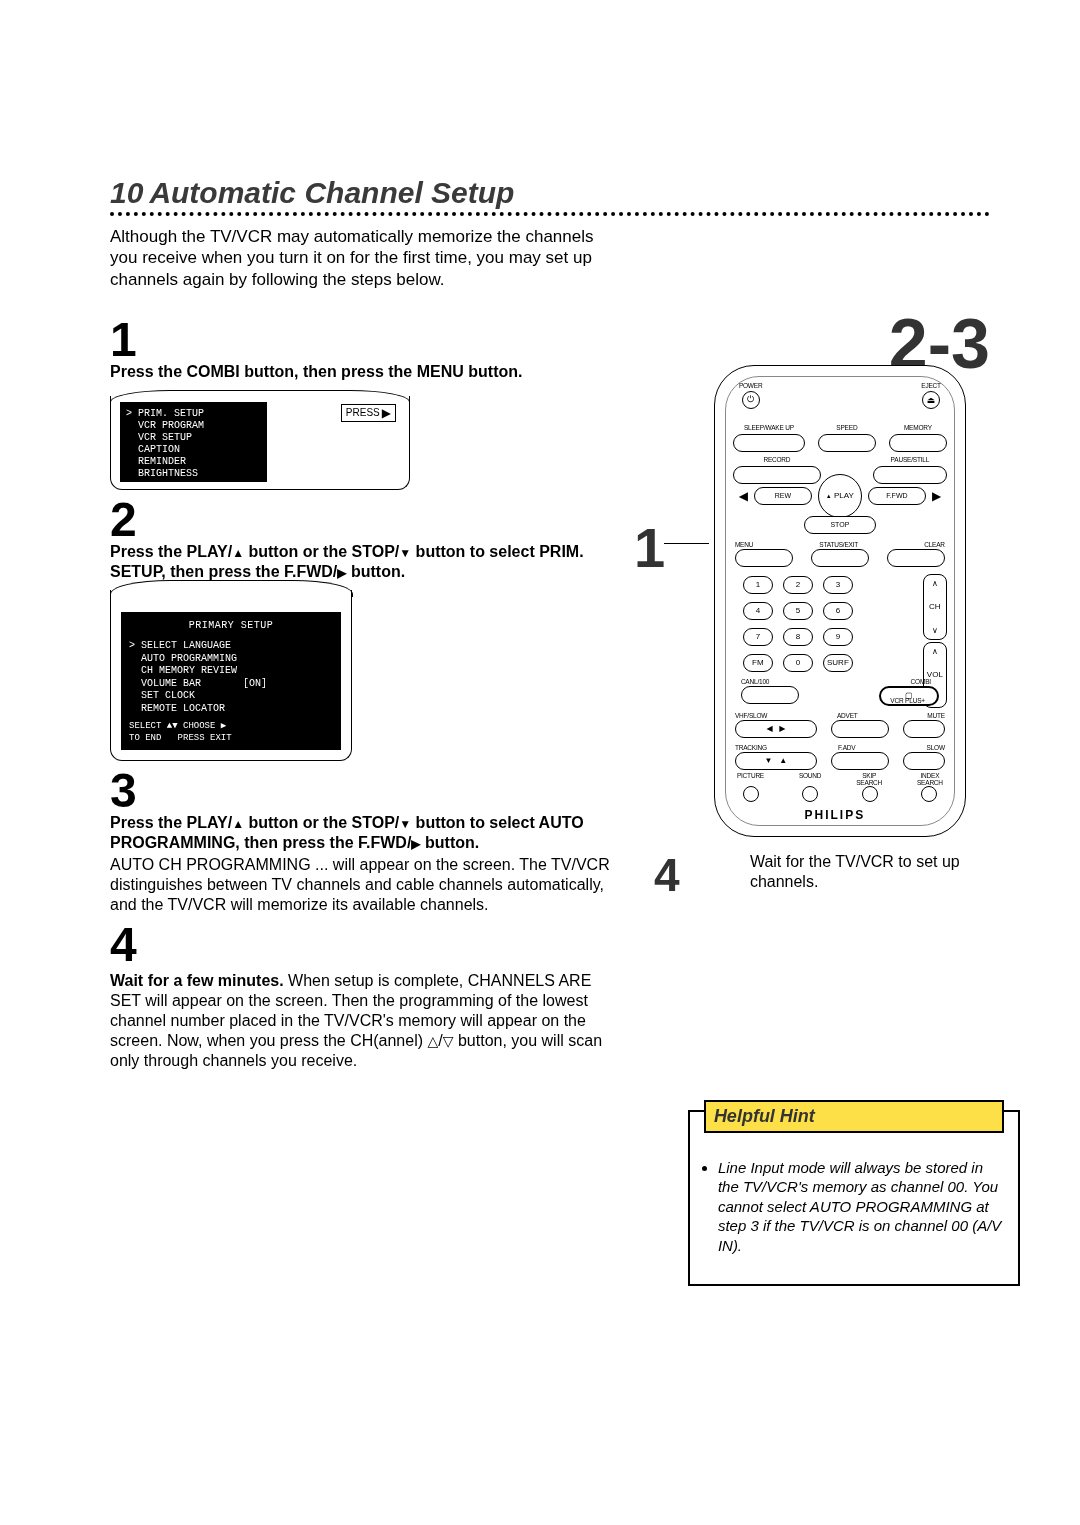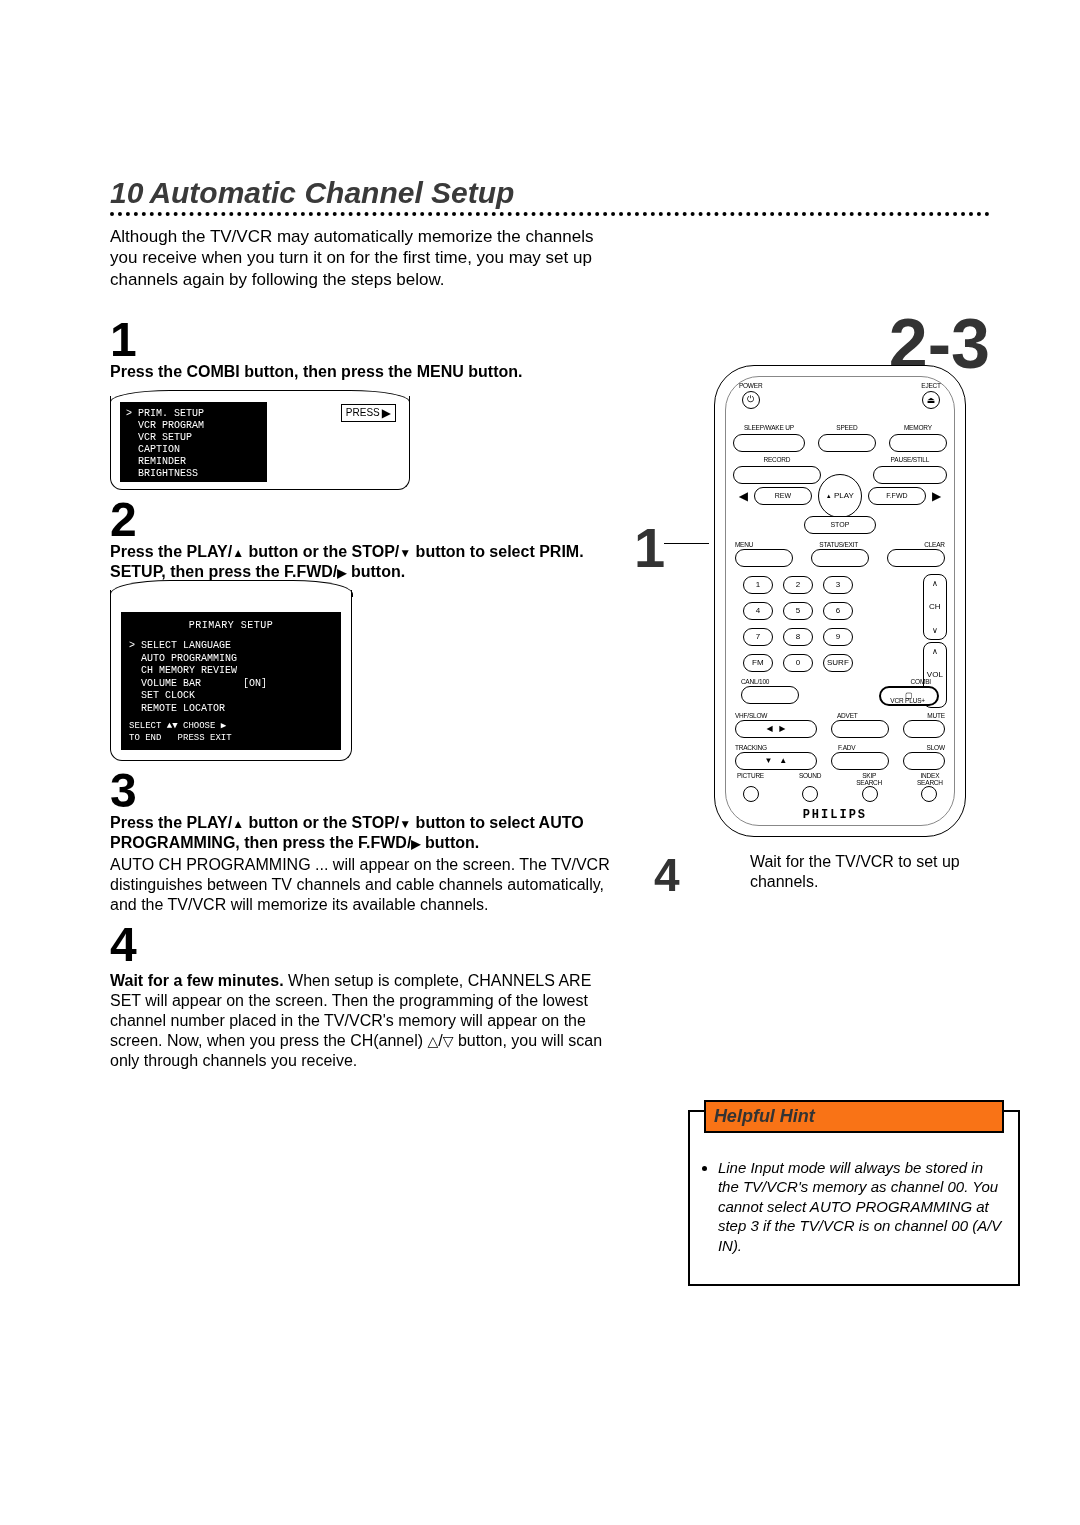--- a/index.html
+++ b/index.html
@@ -192,21 +192,21 @@
   .step4-text {
     position:absolute; left:38px; top:542px; right:0;
     font-size:16px; line-height:1.25;margin-left:48px;
   }
 
   .hint-box {
     position:absolute; left:24px; right:-30px; top:800px;
     border:2px solid #000;
   }
   .hint-title-wrap {
-    border:2px solid #000; margin:-12px 14px 0 14px; background:#f97316;
+    border:2px solid #000; margin:-12px 14px 0 14px; background:#fde047;
     padding:4px 8px;
     font-style:italic; font-weight:bold; font-size:18px; color:#333;
   }
   .hint-body {
     padding:10px 14px 14px 14px; font-size:15px; font-style:italic; line-height:1.3;
   }
   .hint-body li { list-style-type: disc; margin-left:14px; }
 </style>
 </head>
 <body>
@@ -398,21 +398,21 @@
           <span class="rlbl mini" style="white-space:pre; text-align:center;">INDEX
 SEARCH</span>
         </div>
         <div class="rrow" style="top:420px; padding:0 28px; justify-content:space-between;">
           <div class="tiny-round"></div>
           <div class="tiny-round"></div>
           <div class="tiny-round"></div>
           <div class="tiny-round"></div>
         </div>
 
-        <div class="brand" style="position:absolute; left:0; right:10px; bottom:14px;font-family:Liberation Mono, monospace;">PHILIPS</div>
+        <div class="brand" style="position:absolute; left:0; right:10px; bottom:14px;">PHILIPS</div>
       </div>
 
       <div class="step4-icon">4</div>
       <div class="step4-text">Wait for the TV/VCR to set up channels.</div>
 
       <div class="hint-box">
         <div class="hint-title-wrap">Helpful Hint</div>
         <ul class="hint-body">
           <li>Line Input mode will always be stored in the TV/VCR's memory as channel 00. You cannot select AUTO PROGRAMMING at step 3 if the TV/VCR is on channel 00 (A/V IN).</li>
         </ul>

